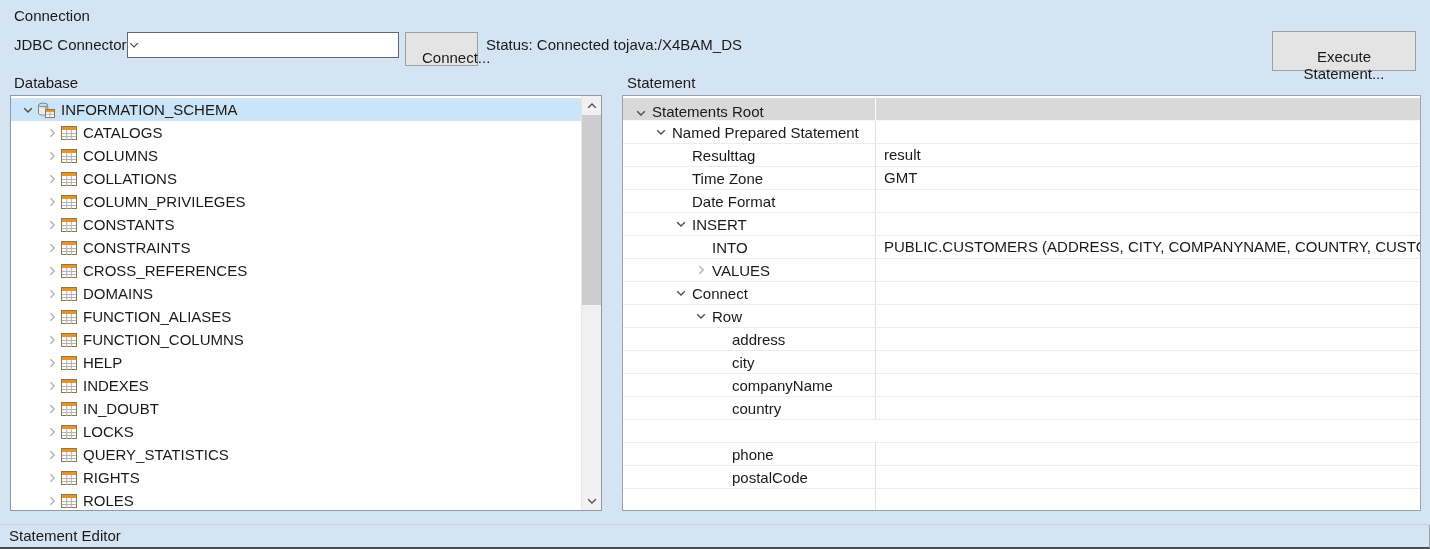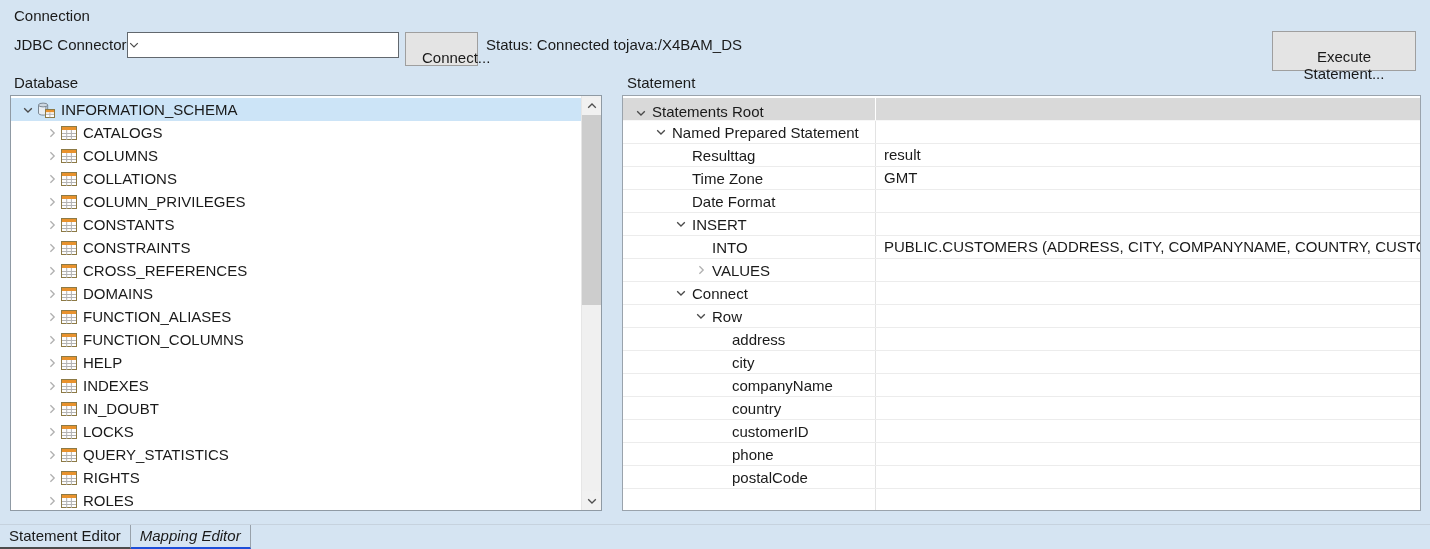--- a/index.html
+++ b/index.html
@@ -48,21 +48,21 @@
   .st-name{width:253px;flex:none;display:flex;align-items:center;border-right:1px solid #e3e3e3;
            box-sizing:border-box;overflow:hidden;white-space:nowrap;}
   .st-row.hdr .st-name{border-right-color:#ffffff;align-items:flex-end;}
   .st-name .ind{flex:none;display:inline-block;height:1px;}
   .st-name .chev{flex:none;display:block;margin-right:4px;}
   .st-name .chev-ph{flex:none;width:18px;}
   .st-name .lbl{white-space:nowrap;}
   .st-value{flex:1;padding-left:8px;line-height:22px;overflow:hidden;white-space:nowrap;}
 
   
-  .tabbar{position:absolute;left:0;top:524px;width:100%;height:25px;display:flex;border-top:1px solid #c6d2de;box-sizing:border-box;}
+  .tabbar{position:absolute;left:0;top:524px;width:100%;height:25px;display:flex;border-top:1px solid #c6d2de;box-sizing:border-box;flex-direction:column;}
   .tab{height:24px;line-height:22px;padding:0 9px;border-right:1px solid #98a1aa;box-sizing:border-box;white-space:nowrap;cursor:default;}
   .tab.active{border-bottom:2px solid #4c4c4c;}
   .tab:not(.active){border-bottom:2px solid #1d4ed8;font-style:italic;}
 </style>
 </head>
 <body>
 
 <div class="screen">
 
   <div class="conn-label">Connection</div>
@@ -423,25 +423,20 @@
       </div>
       <div class="st-row">
         <div class="st-name">
           <span class="ind" style="width:91px"></span>
           <span class="chev-ph"></span>
           <span class="lbl">country</span>
         </div>
         <div class="st-value"></div>
       </div>
       <div class="st-row">
-        <div class="st-name">
-          <span class="ind" style="width:91px"></span>
-          <span class="chev-ph"></span>
-          <span class="lbl">customerID</span>
-        </div>
         <div class="st-value"></div>
       </div>
       <div class="st-row">
         <div class="st-name">
           <span class="ind" style="width:91px"></span>
           <span class="chev-ph"></span>
           <span class="lbl">phone</span>
         </div>
         <div class="st-value"></div>
       </div>

